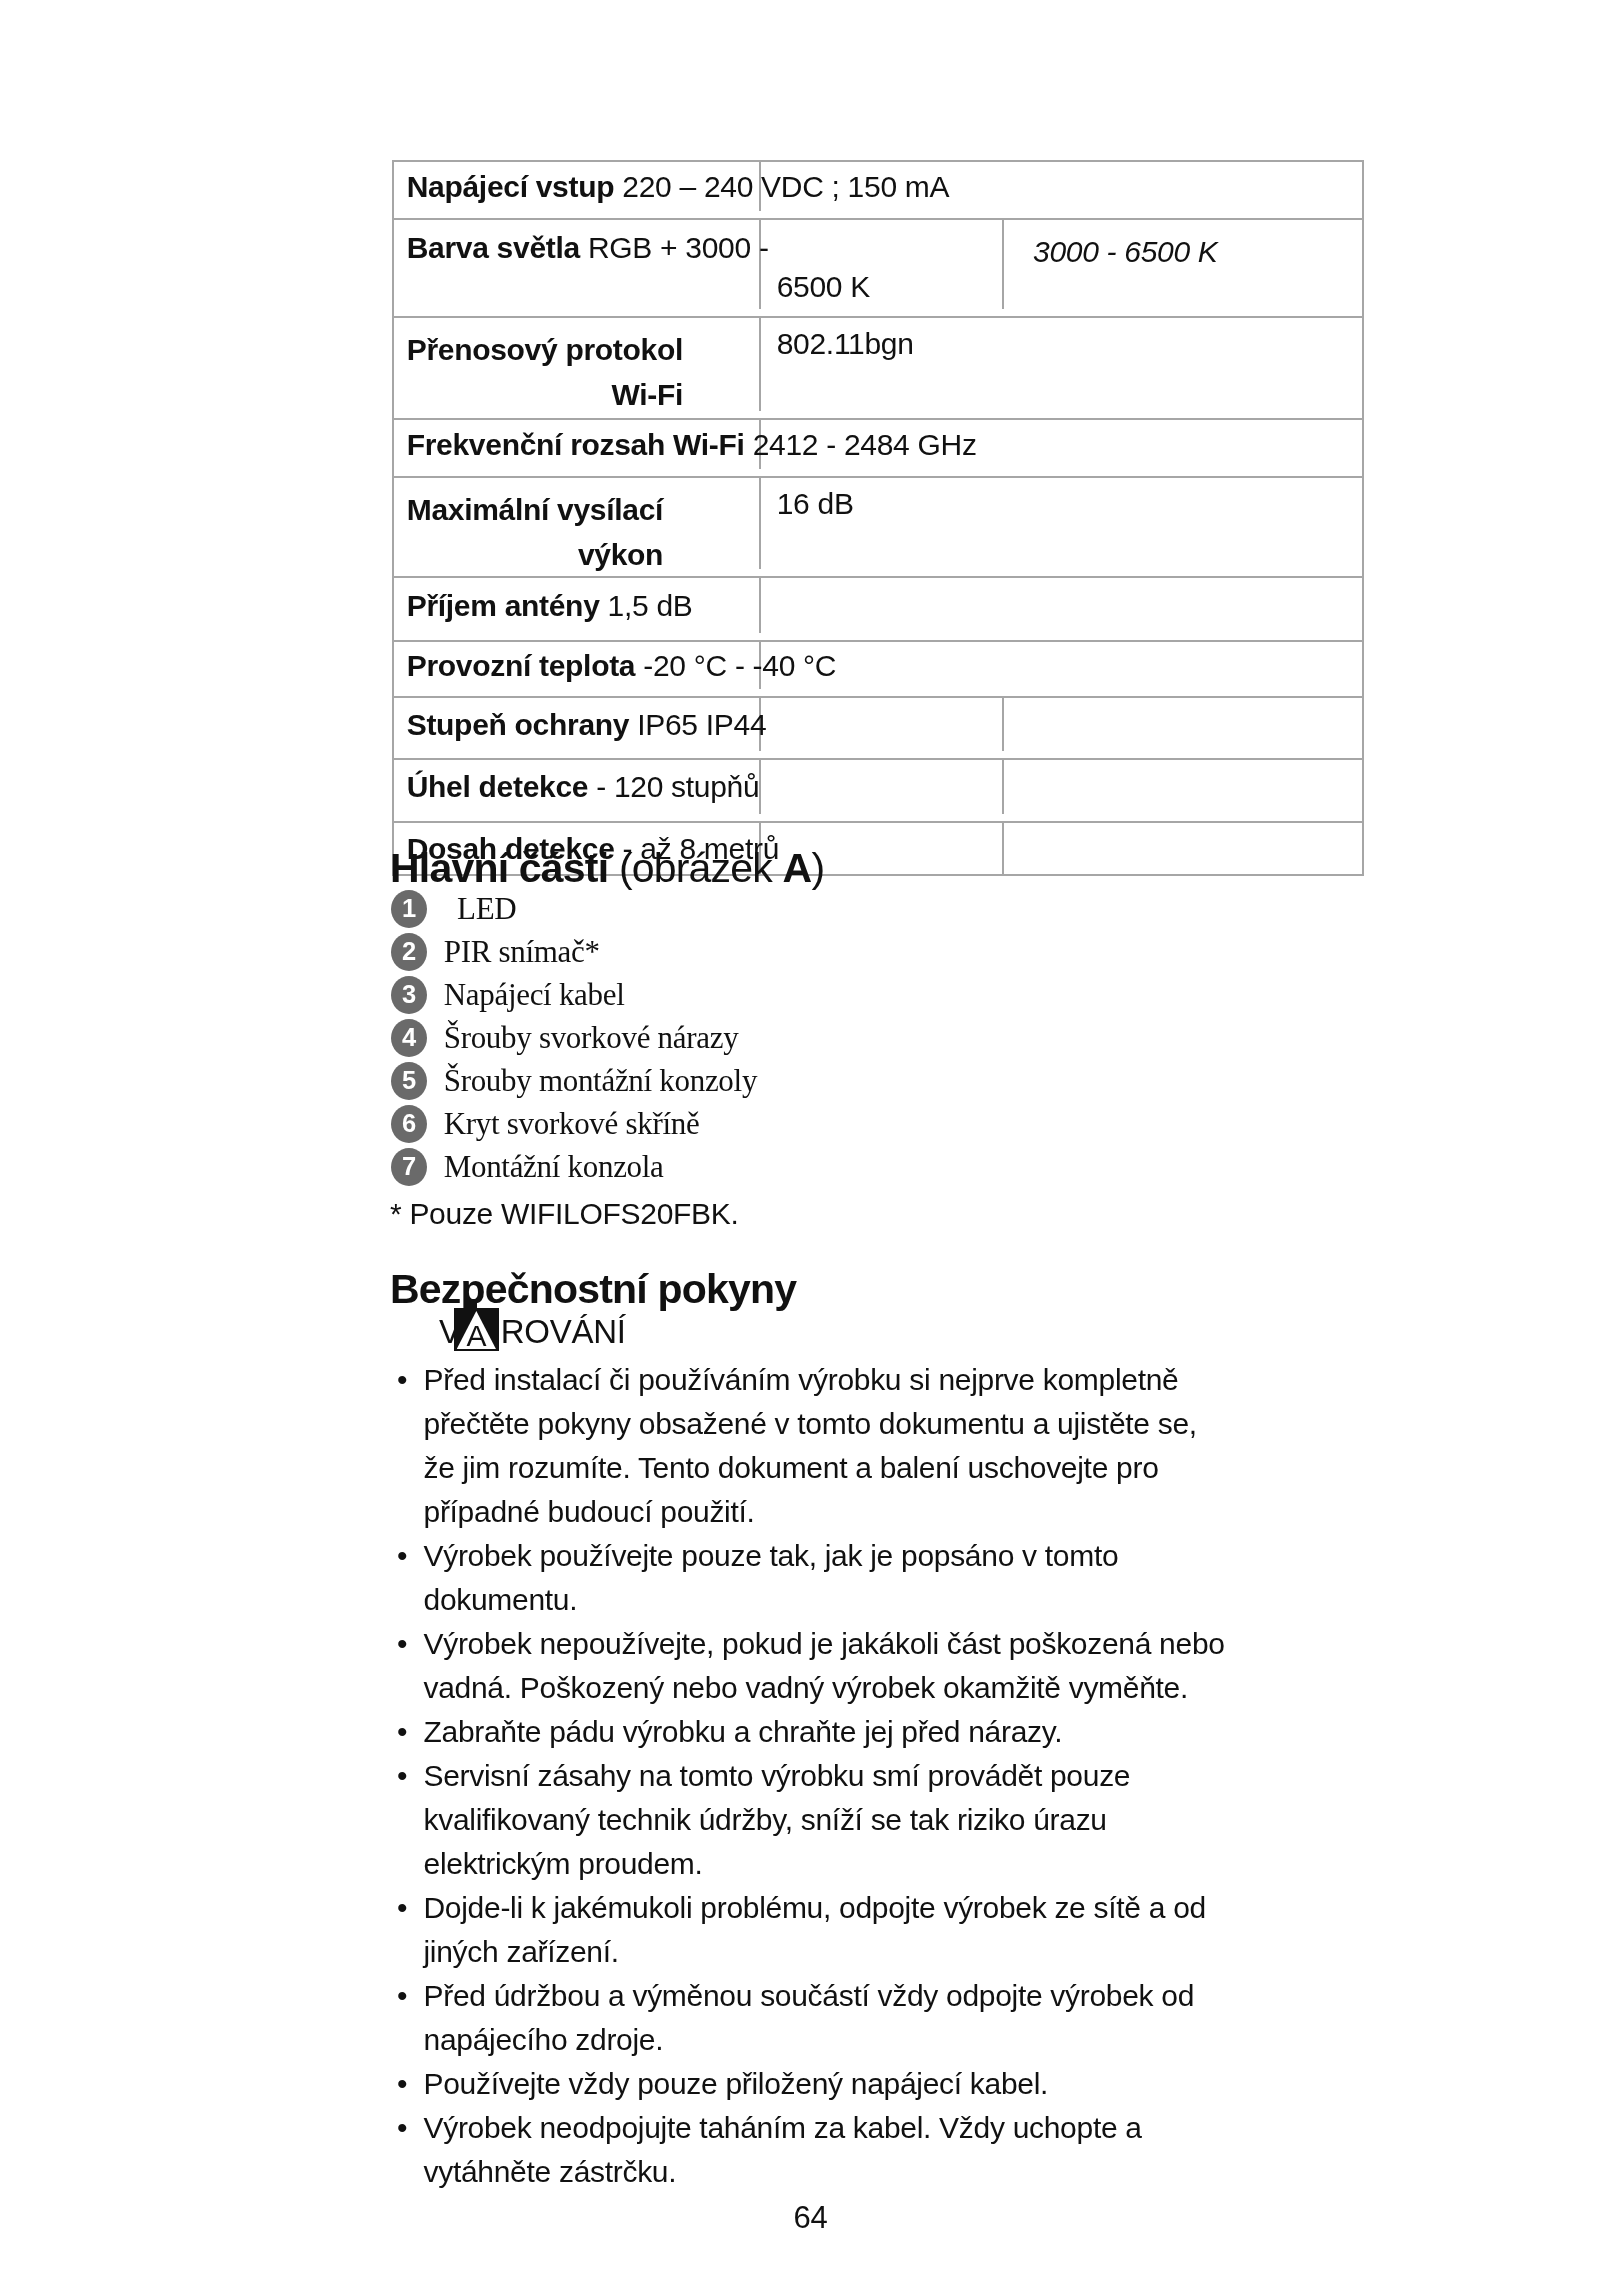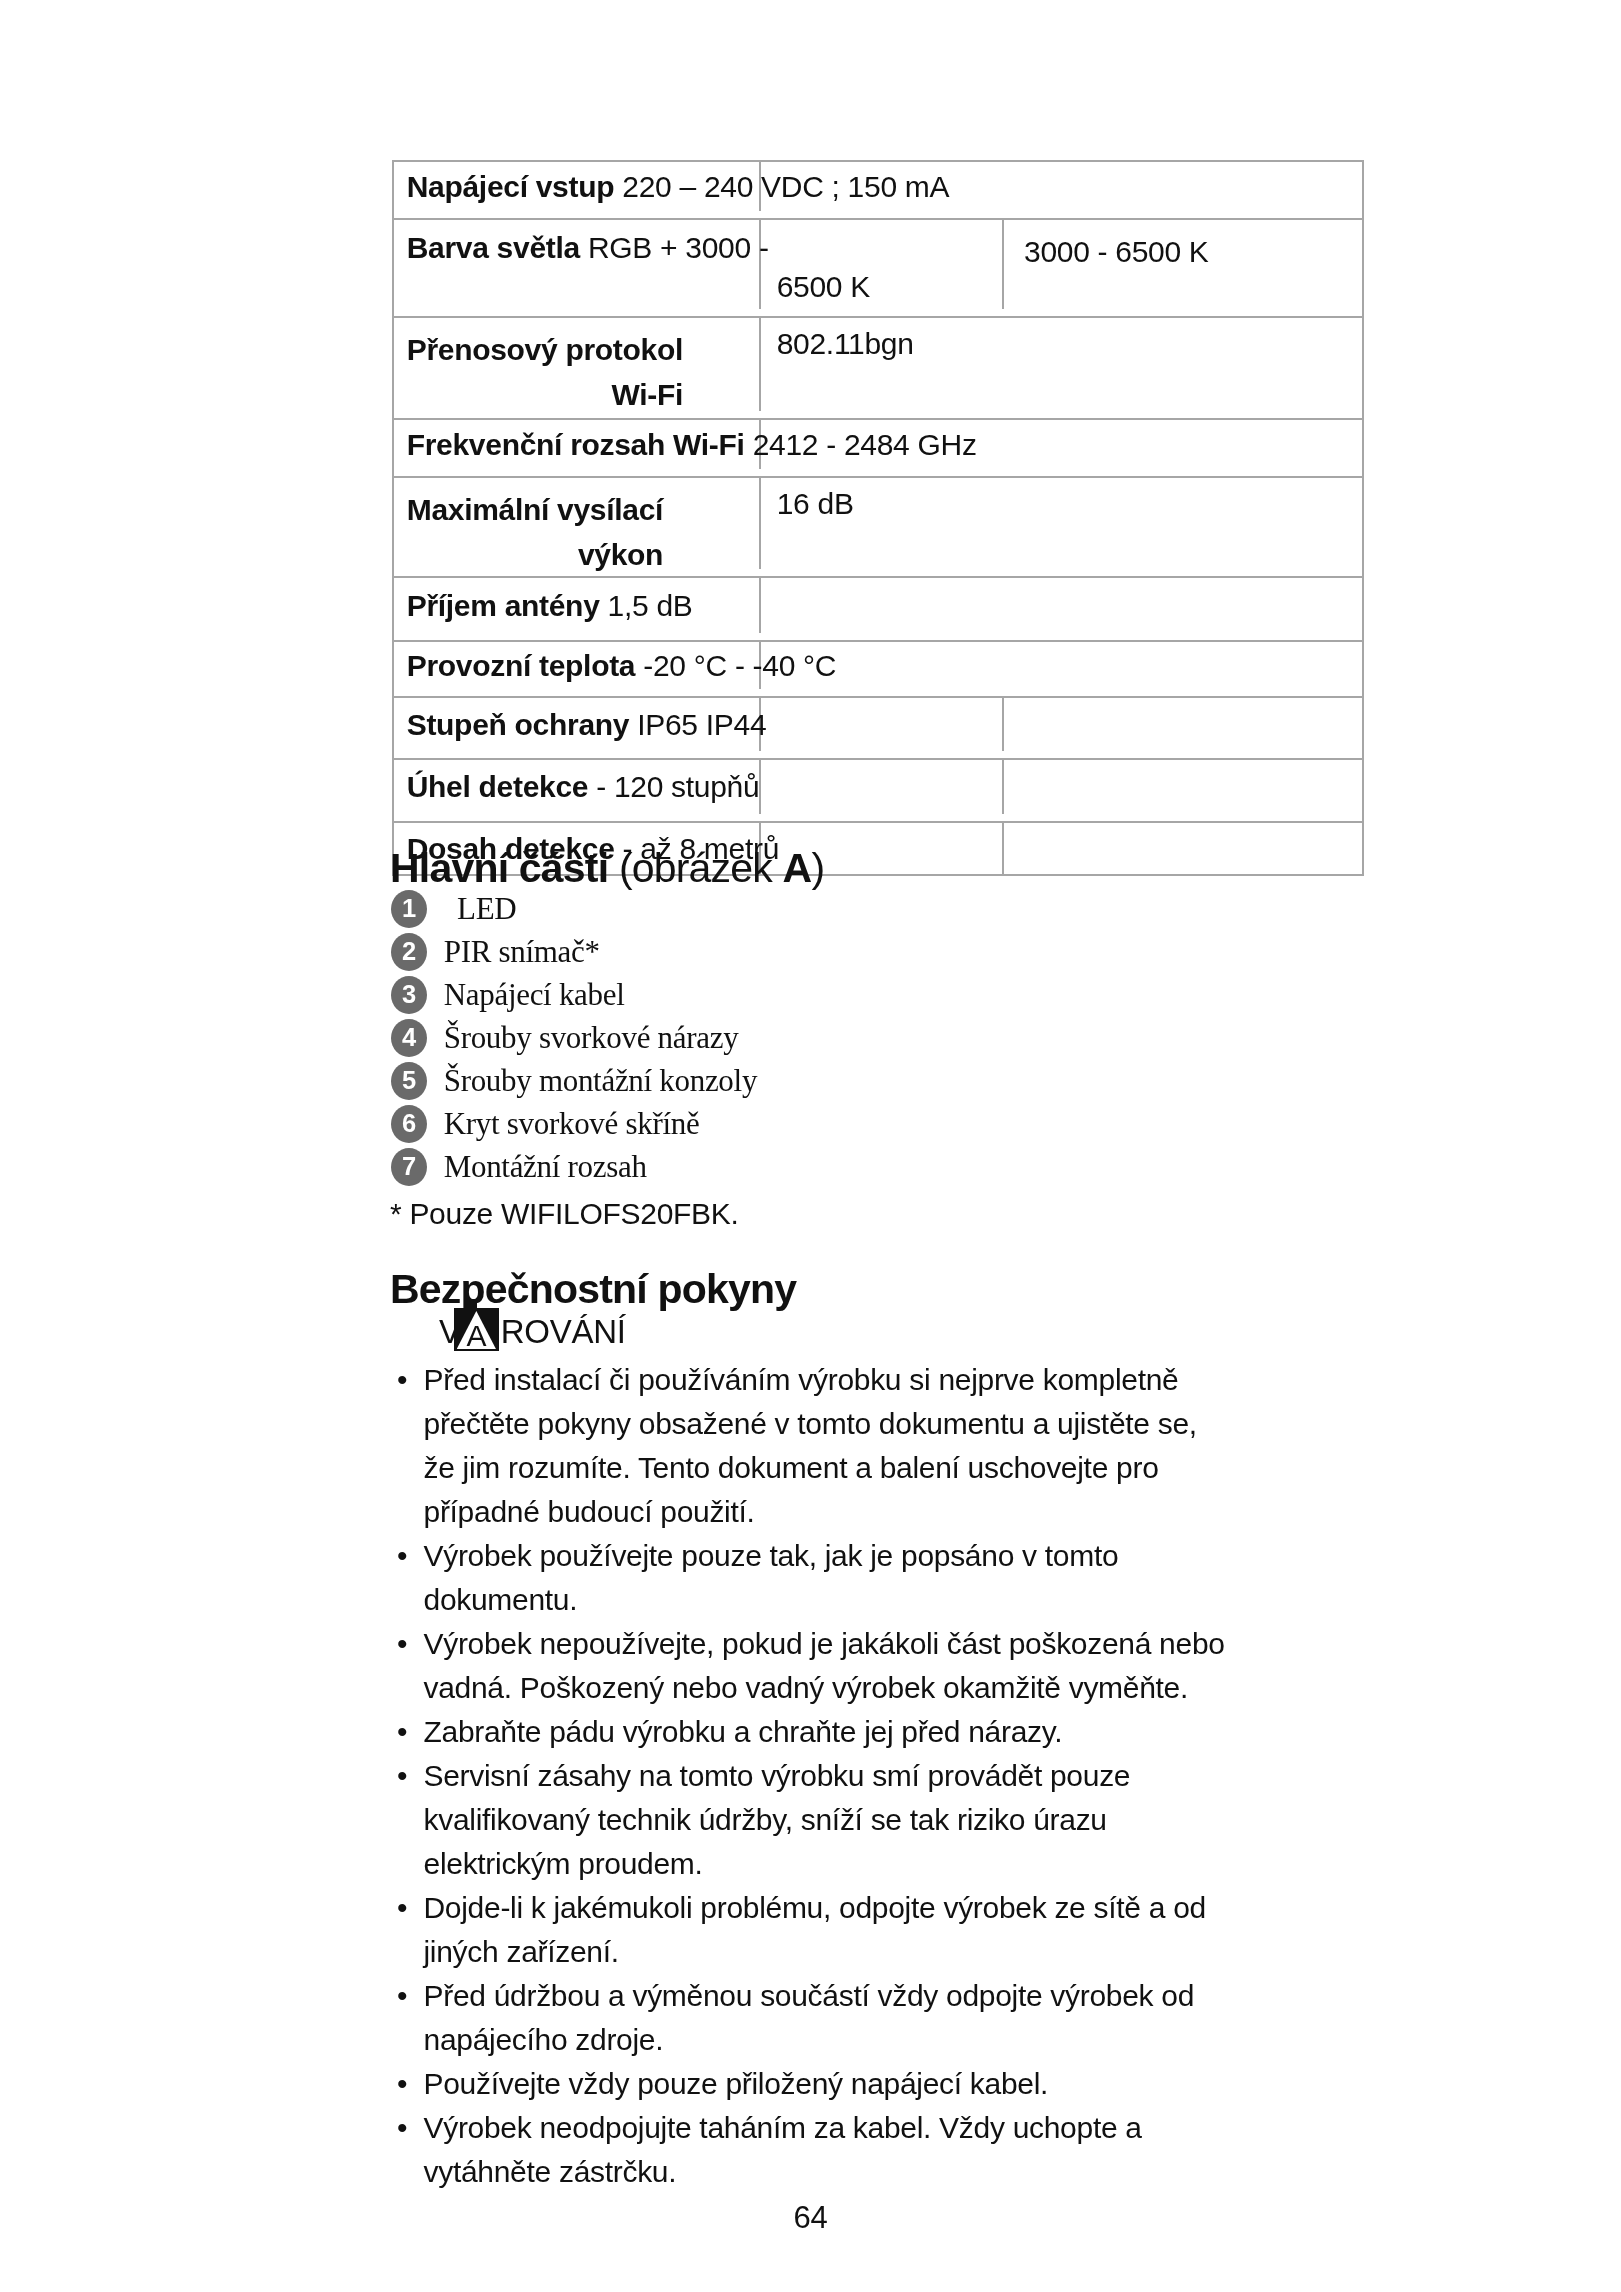--- a/index.html
+++ b/index.html
@@ -21,21 +21,21 @@
   }
   .trow{display:flex;box-sizing:border-box;}
   .trow + .trow{border-top:2px solid #a6a6a6;margin-top:7px;}
   .row-0{height:49px}.row-1{height:91px}.row-2{height:95px}.row-3{height:51px}
   .row-4{height:93px}.row-5{height:57px}.row-6{height:49px}.row-7{height:55px}
   .row-8{height:56px}.row-9{height:53px}
   .cell{box-sizing:border-box;display:flex;align-items:center;overflow:visible;}
   .c1{width:367px;padding-left:12.7px;flex:none;}
   .c2{width:243px;padding-left:15.7px;flex:none;}
   .cfill{flex:1 1 auto;padding-left:15.7px;}
-  .c3{flex:1 1 auto;padding-left:20px;}
+  .c3{flex:1 1 auto;padding-left:29px;font-style:italic;}
   .div-r{border-right:2px solid #a6a6a6;}
   .cellline{white-space:nowrap;position:relative;z-index:2;}
   .cellline b{font-weight:700;}
   .top{align-items:flex-start;padding-top:10.8px;}
   .top2{align-items:flex-start;padding-top:8.8px;}
   .bottom{align-items:flex-end;padding-bottom:4.9px;}
   .top3{align-items:flex-start;padding-top:14.7px;}
   b.lines{font-weight:700;line-height:45px;display:block;text-align:right;}
   
   .parts-heading{
@@ -206,21 +206,21 @@
     <div class="part-item">
       <span class="num-circle">5</span>
       <span class="part-label">Šrouby montážní konzoly</span>
     </div>
     <div class="part-item">
       <span class="num-circle">6</span>
       <span class="part-label">Kryt svorkové skříně</span>
     </div>
     <div class="part-item">
       <span class="num-circle">7</span>
-      <span class="part-label">Montážní rozsah</span>
+      <span class="part-label">Montážní konzola</span>
     </div>
   </div>
 
   <div class="footnote">* Pouze WIFILOFS20FBK.</div>
 
   <div class="safety-heading">Bezpečnostní pokyny</div>
 
   <div class="warning-line">
     <span>V</span><span class="warn-icon"><span class="warn-tri"></span><span class="warn-a">A</span></span><span>ROVÁNÍ</span>
   </div>

